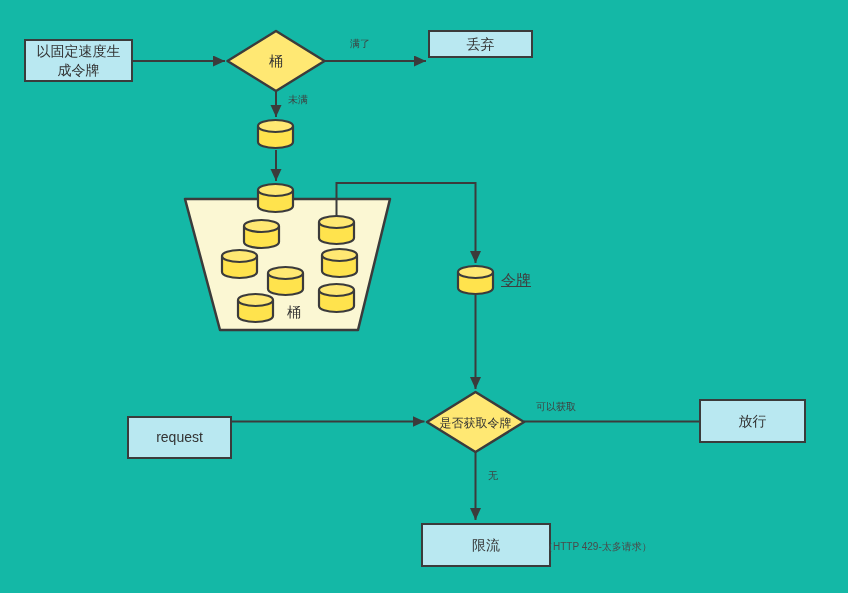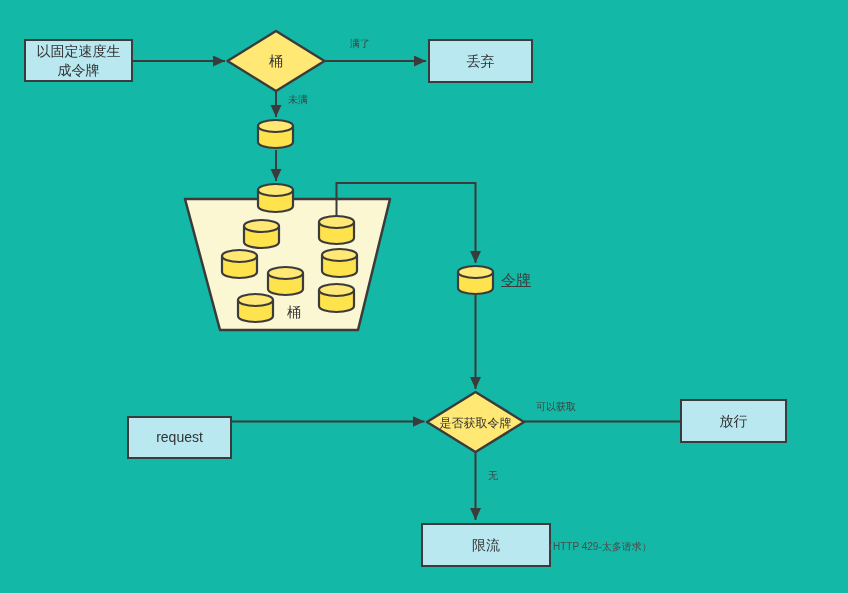--- a/index.html
+++ b/index.html
@@ -101,29 +101,29 @@
     <use href="#cyl-shape" x="322" y="249"></use>
     <use href="#cyl-shape" x="238" y="294"></use>
     <use href="#cyl-shape" x="319" y="284"></use>
     <use href="#cyl-shape" x="458" y="266"></use>
   </svg>
 
   <div class="node-box generator" style="left:24px; top:39px; width:109px; height:43px;">
     <span class="wrap">以固定速度生成令牌</span>
   </div>
 
-  <div class="node-box" style="left:428px; top:39px; width:105px; height:44px;">
+  <div class="node-box" style="left:428px; top:30px; width:105px; height:28px;">
     <span>丢弃</span>
   </div>
 
   <div class="node-box" style="left:127px; top:416px; width:105px; height:43px;">
     <span>request</span>
   </div>
 
-  <div class="node-box" style="left:680px; top:399px; width:107px; height:44px;">
+  <div class="node-box" style="left:699px; top:399px; width:107px; height:44px;">
     <span>放行</span>
   </div>
 
   <div class="node-box" style="left:421px; top:523px; width:130px; height:44px;">
     <span>限流</span>
   </div>
 
   <div class="diamond-label" style="left:226px; top:53px; width:100px;">桶</div>
   <div class="diamond-label small" style="left:425px; top:415px; width:101px;">是否获取令牌</div>
 

